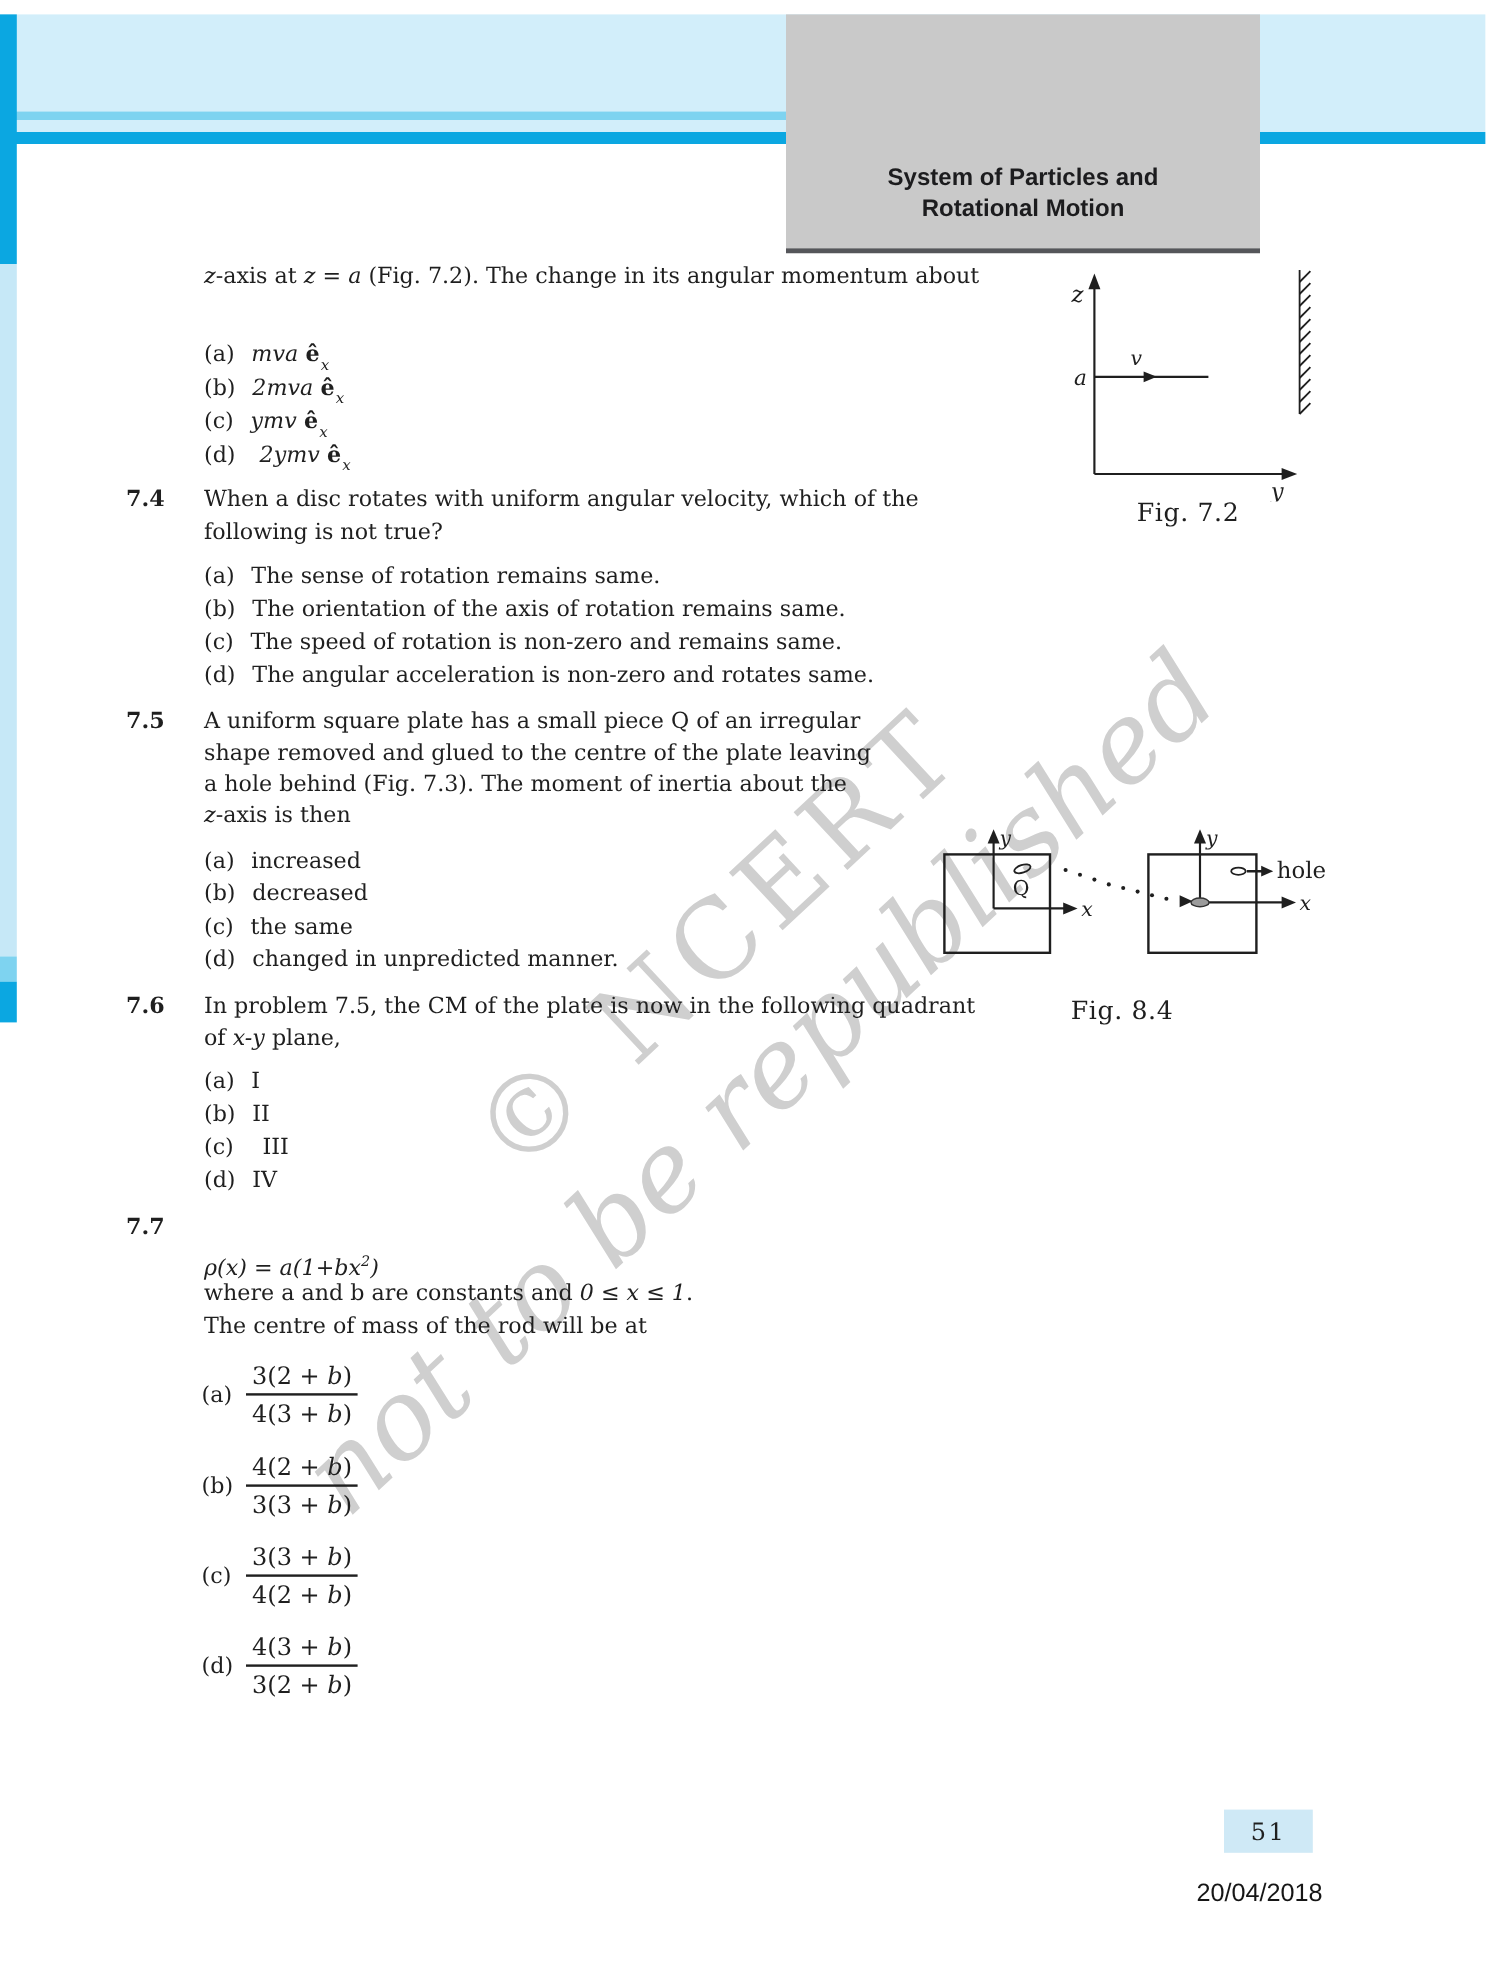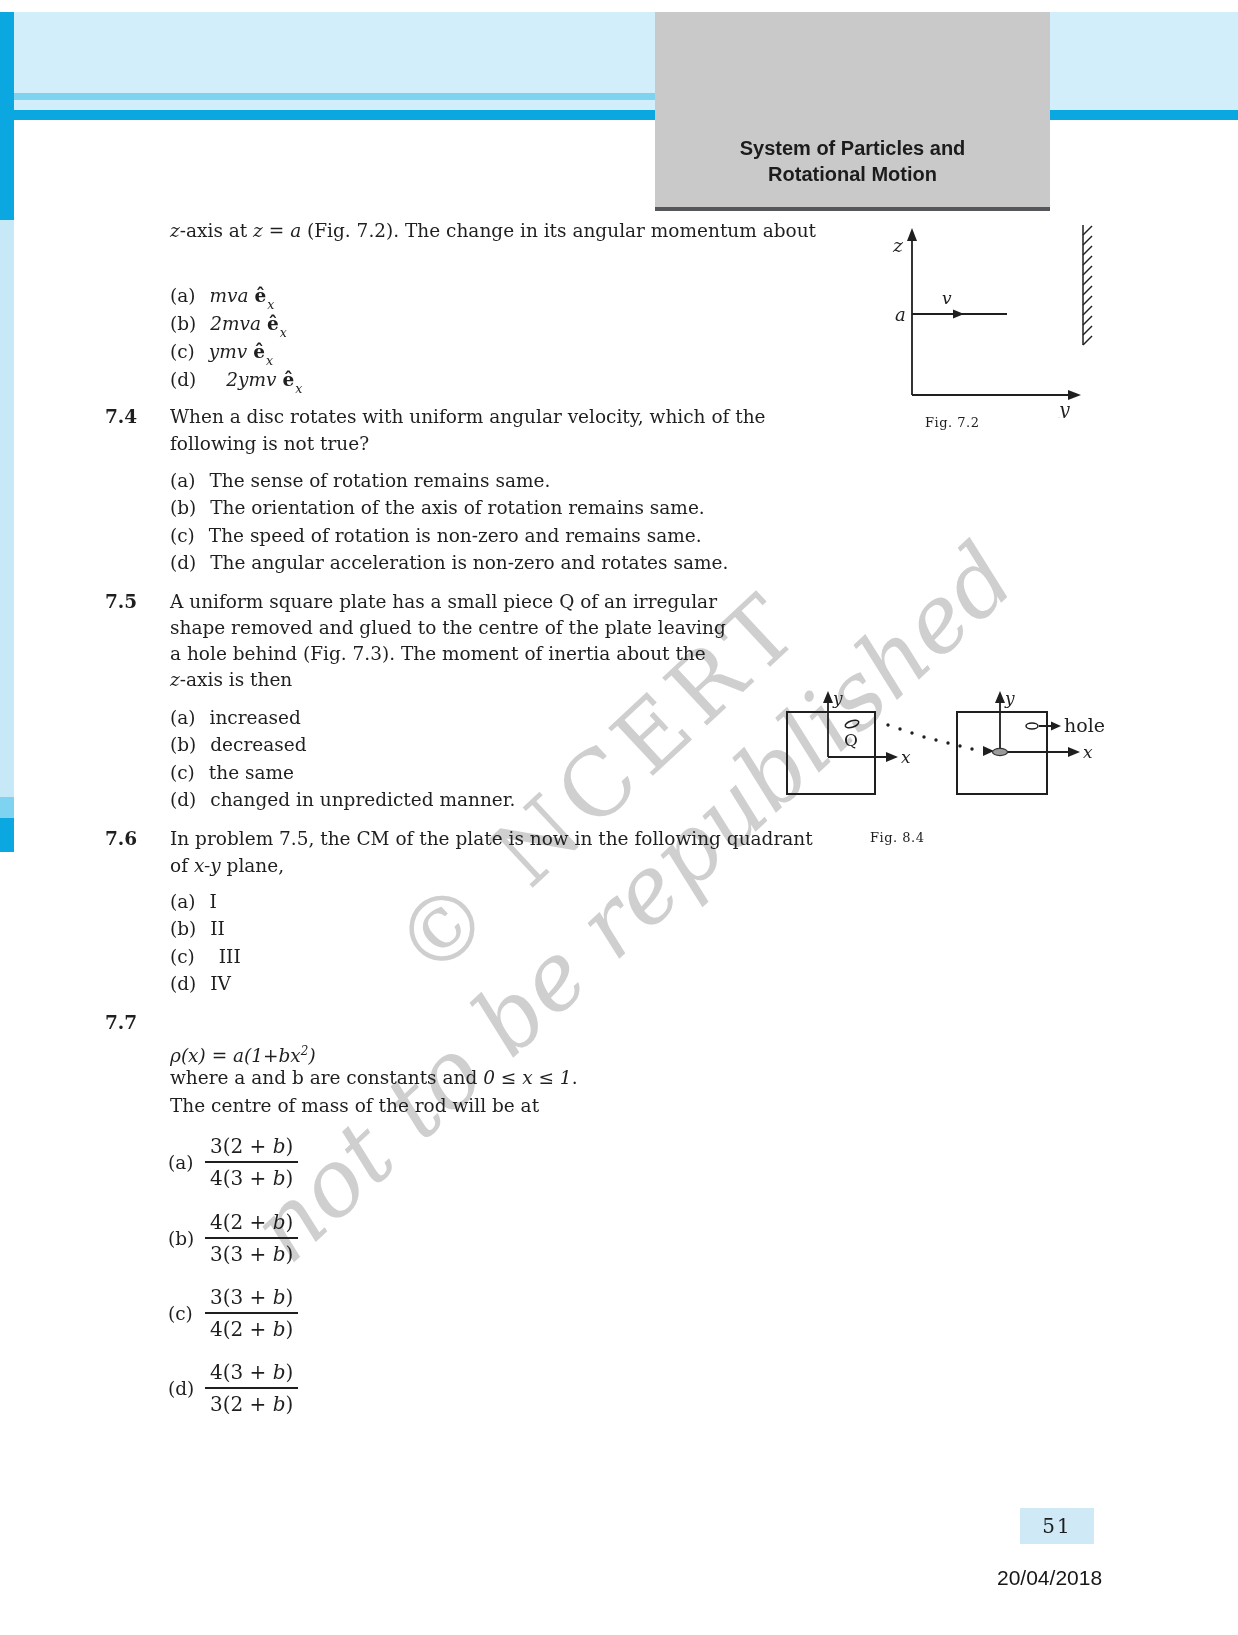--- a/index.html
+++ b/index.html
@@ -22,21 +22,21 @@
   .esub{font-size:12.5px;position:relative;top:7px;margin-left:1px;font-style:italic}
   .spread{word-spacing:8px}
   
   .fracrow{position:absolute;left:168px;display:flex;align-items:center;font-size:20px}
   .flabel{width:37px;font-size:18.5px}
   .frac{display:inline-block;text-align:center}
   .fnum{display:block;border-bottom:2px solid #1f1f1f;padding:0 5px 3px}
   .fden{display:block;padding-top:3px}
   
   svg text{font-family:"DejaVu Serif",serif;fill:#1f1f1f}
-  .figcap{position:absolute;font-size:13px;letter-spacing:.5px;width:130px}
+  .figcap{position:absolute;font-size:21px;letter-spacing:.5px;text-align:center;width:130px}
   
   .wm{position:absolute;z-index:0;color:#cfcfcf;white-space:nowrap;transform-origin:0 50%;line-height:1}
   #wm1{left:410px;top:915px;font-size:90px;letter-spacing:8px;transform:rotate(-43deg)}
   #wm2{left:268px;top:1198px;font-size:92px;font-style:italic;transform:rotate(-43deg)}
   
   #pagebadge{position:absolute;left:1020px;top:1496px;width:74px;height:36px;background:#cfe9f6;
       text-align:center;line-height:36px;font-size:20px;letter-spacing:2px}
   #printdate{position:absolute;left:997px;top:1554px;font-family:"Liberation Sans",sans-serif;
       font-size:21px;color:#161616}
 </style>
@@ -62,21 +62,21 @@
       <div>System of Particles and</div>
       <div>Rotational Motion</div>
     </div>
   </div>
 
   <div class="line" style="left:170px;top:206px"><span class="it">z</span><span>-axis at </span><span class="it">z</span><span> = </span><span class="it">a</span><span> (Fig. 7.2). The change in its angular momentum about</span></div>
 
   <div class="line" style="left:170px;top:271px"><span>(a)</span><span class="it" style="margin-left:14px">mva</span><span class="ehat">ê</span><span class="esub">x</span></div>
   <div class="line" style="left:170px;top:299px"><span>(b)</span><span class="it" style="margin-left:14px">2mva</span><span class="ehat">ê</span><span class="esub">x</span></div>
   <div class="line" style="left:170px;top:327px"><span>(c)</span><span class="it" style="margin-left:14px">ymv</span><span class="ehat">ê</span><span class="esub">x</span></div>
-  <div class="line" style="left:170px;top:355px"><span>(d)</span><span class="it" style="margin-left:30px">2ymv</span><span class="ehat">ê</span><span class="esub">x</span></div>
+  <div class="line" style="left:170px;top:355px"><span>(d)</span><span class="it" style="margin-left:20px">2ymv</span><span class="ehat">ê</span><span class="esub">x</span></div>
 
   <div class="qnum" style="left:105px;top:392px">7.4</div>
   <div class="line" style="left:170px;top:392px">When a disc rotates with uniform angular velocity, which of the</div>
   <div class="line" style="left:170px;top:419px">following is not true?</div>
   <div class="line" style="left:170px;top:456px"><span>(a)</span><span style="margin-left:14px">The sense of rotation remains same.</span></div>
   <div class="line" style="left:170px;top:483px"><span>(b)</span><span style="margin-left:14px">The orientation of the axis of rotation remains same.</span></div>
   <div class="line" style="left:170px;top:511px"><span>(c)</span><span style="margin-left:14px">The speed of rotation is non-zero and remains same.</span></div>
   <div class="line" style="left:170px;top:538px"><span>(d)</span><span style="margin-left:14px">The angular acceleration is non-zero and rotates same.</span></div>
 
   <div class="qnum" style="left:105px;top:577px">7.5</div>

